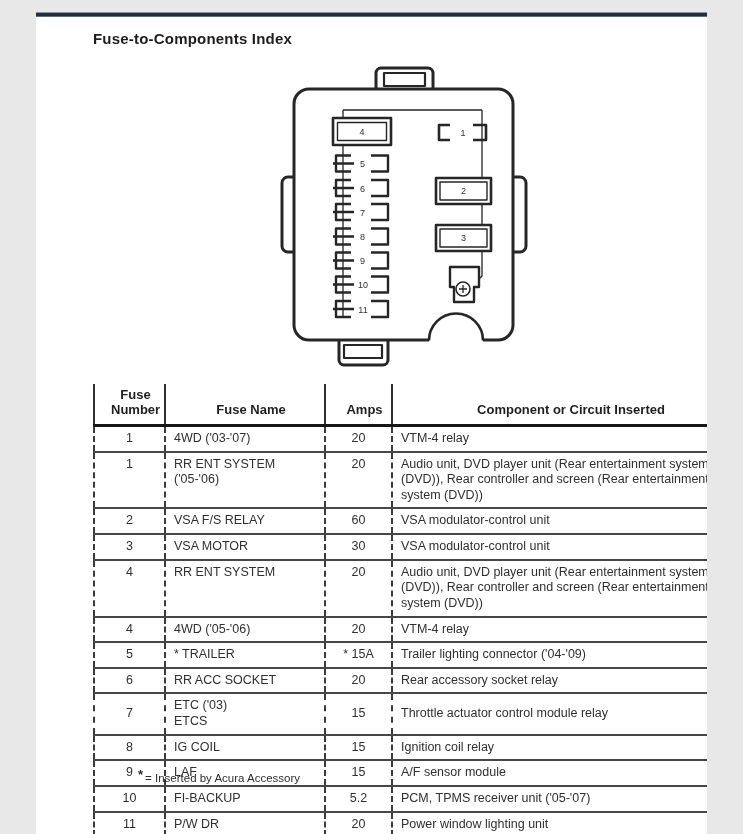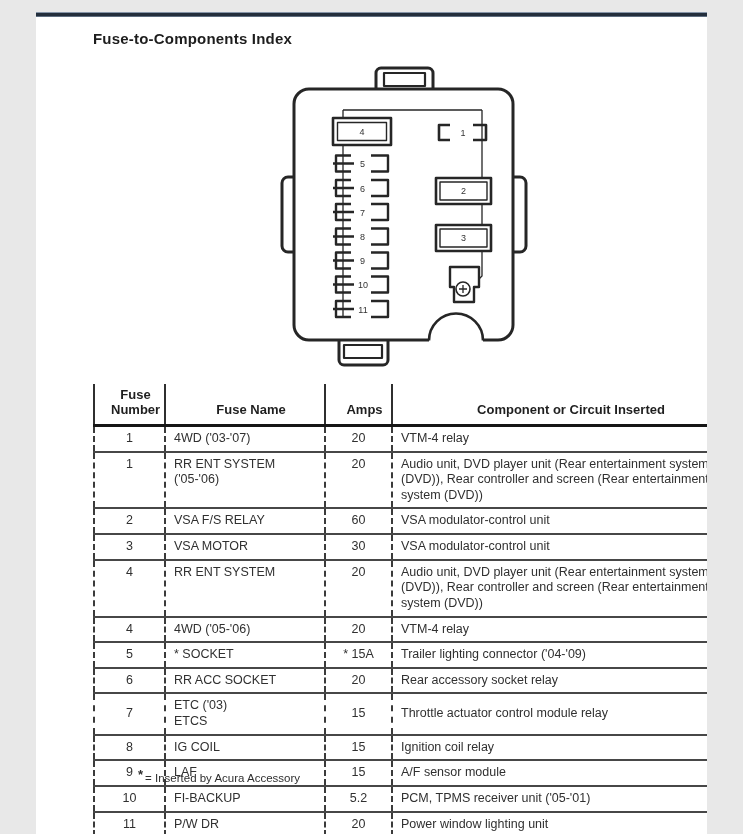--- a/index.html
+++ b/index.html
@@ -243,21 +243,21 @@
             <div class="multi">4WD ('05-'06)</div>
           </td>
         <td class="center">20</td>
         <td>
             <div class="multi">VTM-4 relay</div>
           </td>
       </tr>
       <tr>
         <td class="center">5</td>
         <td>
-            <div class="multi">* SOCKET</div>
+            <div class="multi">* TRAILER</div>
           </td>
         <td class="center">* 15A</td>
         <td>
             <div class="multi">Trailer lighting connector ('04-'09)</div>
           </td>
       </tr>
       <tr>
         <td class="center">6</td>
         <td>
             <div class="multi">RR ACC SOCKET</div>
@@ -298,21 +298,21 @@
             <div class="multi">A/F sensor module</div>
           </td>
       </tr>
       <tr>
         <td class="center">10</td>
         <td>
             <div class="multi">FI-BACKUP</div>
           </td>
         <td class="center">5.2</td>
         <td>
-            <div class="multi">PCM, TPMS receiver unit ('05-'01)</div>
+            <div class="multi">PCM, TPMS receiver unit ('05-'07)</div>
           </td>
       </tr>
       <tr>
         <td class="center">11</td>
         <td>
             <div class="multi">P/W DR</div>
           </td>
         <td class="center">20</td>
         <td>
             <div class="multi">Power window lighting unit</div>

